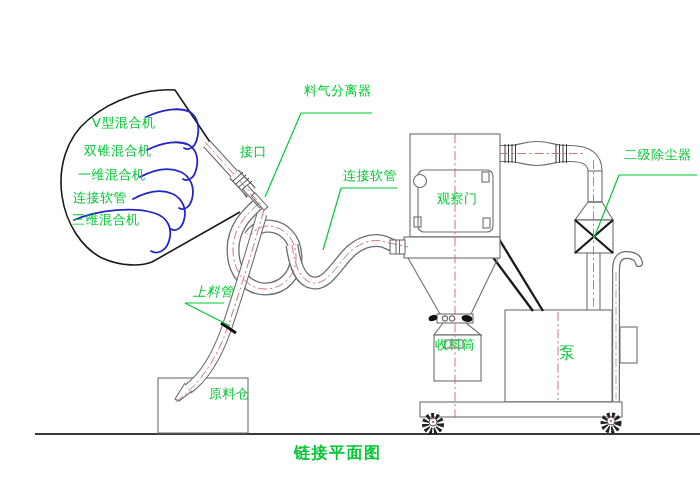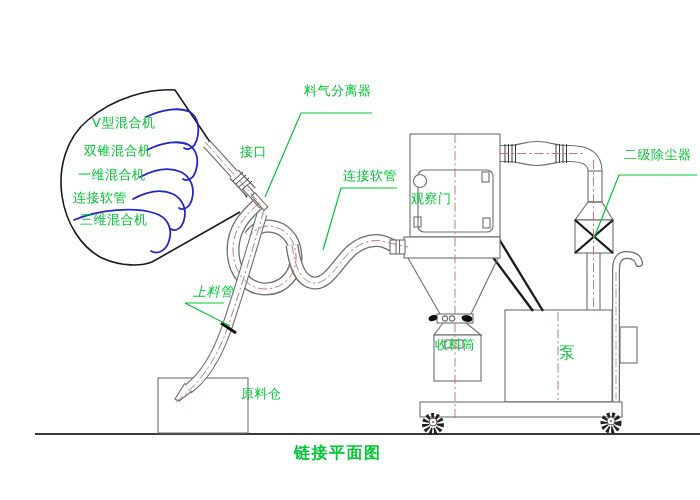--- a/index.html
+++ b/index.html
@@ -181,26 +181,26 @@
     <circle cx="611" cy="423" r="7" fill="none" stroke="#222" stroke-width="7" stroke-dasharray="2.4 1.8"></circle>
     <circle cx="611" cy="421" r="4" fill="#fff" stroke="#555" stroke-width="1"></circle>
     <circle cx="611" cy="421" r="1.1" fill="#c4504f"></circle>
   </g>
 </svg>
 
   <div class="lbl" style="left:92px;top:116px;">V型混合机</div>
   <div class="lbl" style="left:84px;top:144px;">双锥混合机</div>
   <div class="lbl" style="left:78px;top:168px;">一维混合机</div>
   <div class="lbl" style="left:73px;top:191px;">连接软管</div>
-  <div class="lbl" style="left:68px;top:213px;padding-left:12px;">三维混合机</div>
+  <div class="lbl" style="left:60px;top:213px;padding-left:12px;">三维混合机</div>
 
   <div class="lbl" style="left:240px;top:145px;">接口</div>
   <div class="lbl" style="left:304px;top:84px;">料气分离器</div>
   <div class="lbl" style="left:343px;top:169px;">连接软管</div>
-  <div class="lbl" style="left:411px;top:192px;">观察门</div>
+  <div class="lbl" style="left:437px;top:192px;">观察门</div>
   <div class="lbl" style="left:624px;top:148px;">二级除尘器</div>
   <div class="lbl" style="left:193px;top:285px;font-style:italic;">上料管</div>
-  <div class="lbl" style="left:209px;top:387px;margin-left:32px;">原料仓</div>
+  <div class="lbl" style="left:209px;top:387px;">原料仓</div>
   <div class="lbl" style="left:435px;top:338px;">收料筒</div>
   <div class="lbl" style="left:559px;top:344px;font-size:16px;">泵</div>
 
   <div class="lbl big" style="left:294px;top:444px;">链接平面图</div>
 </div>
 
 </body></html>

